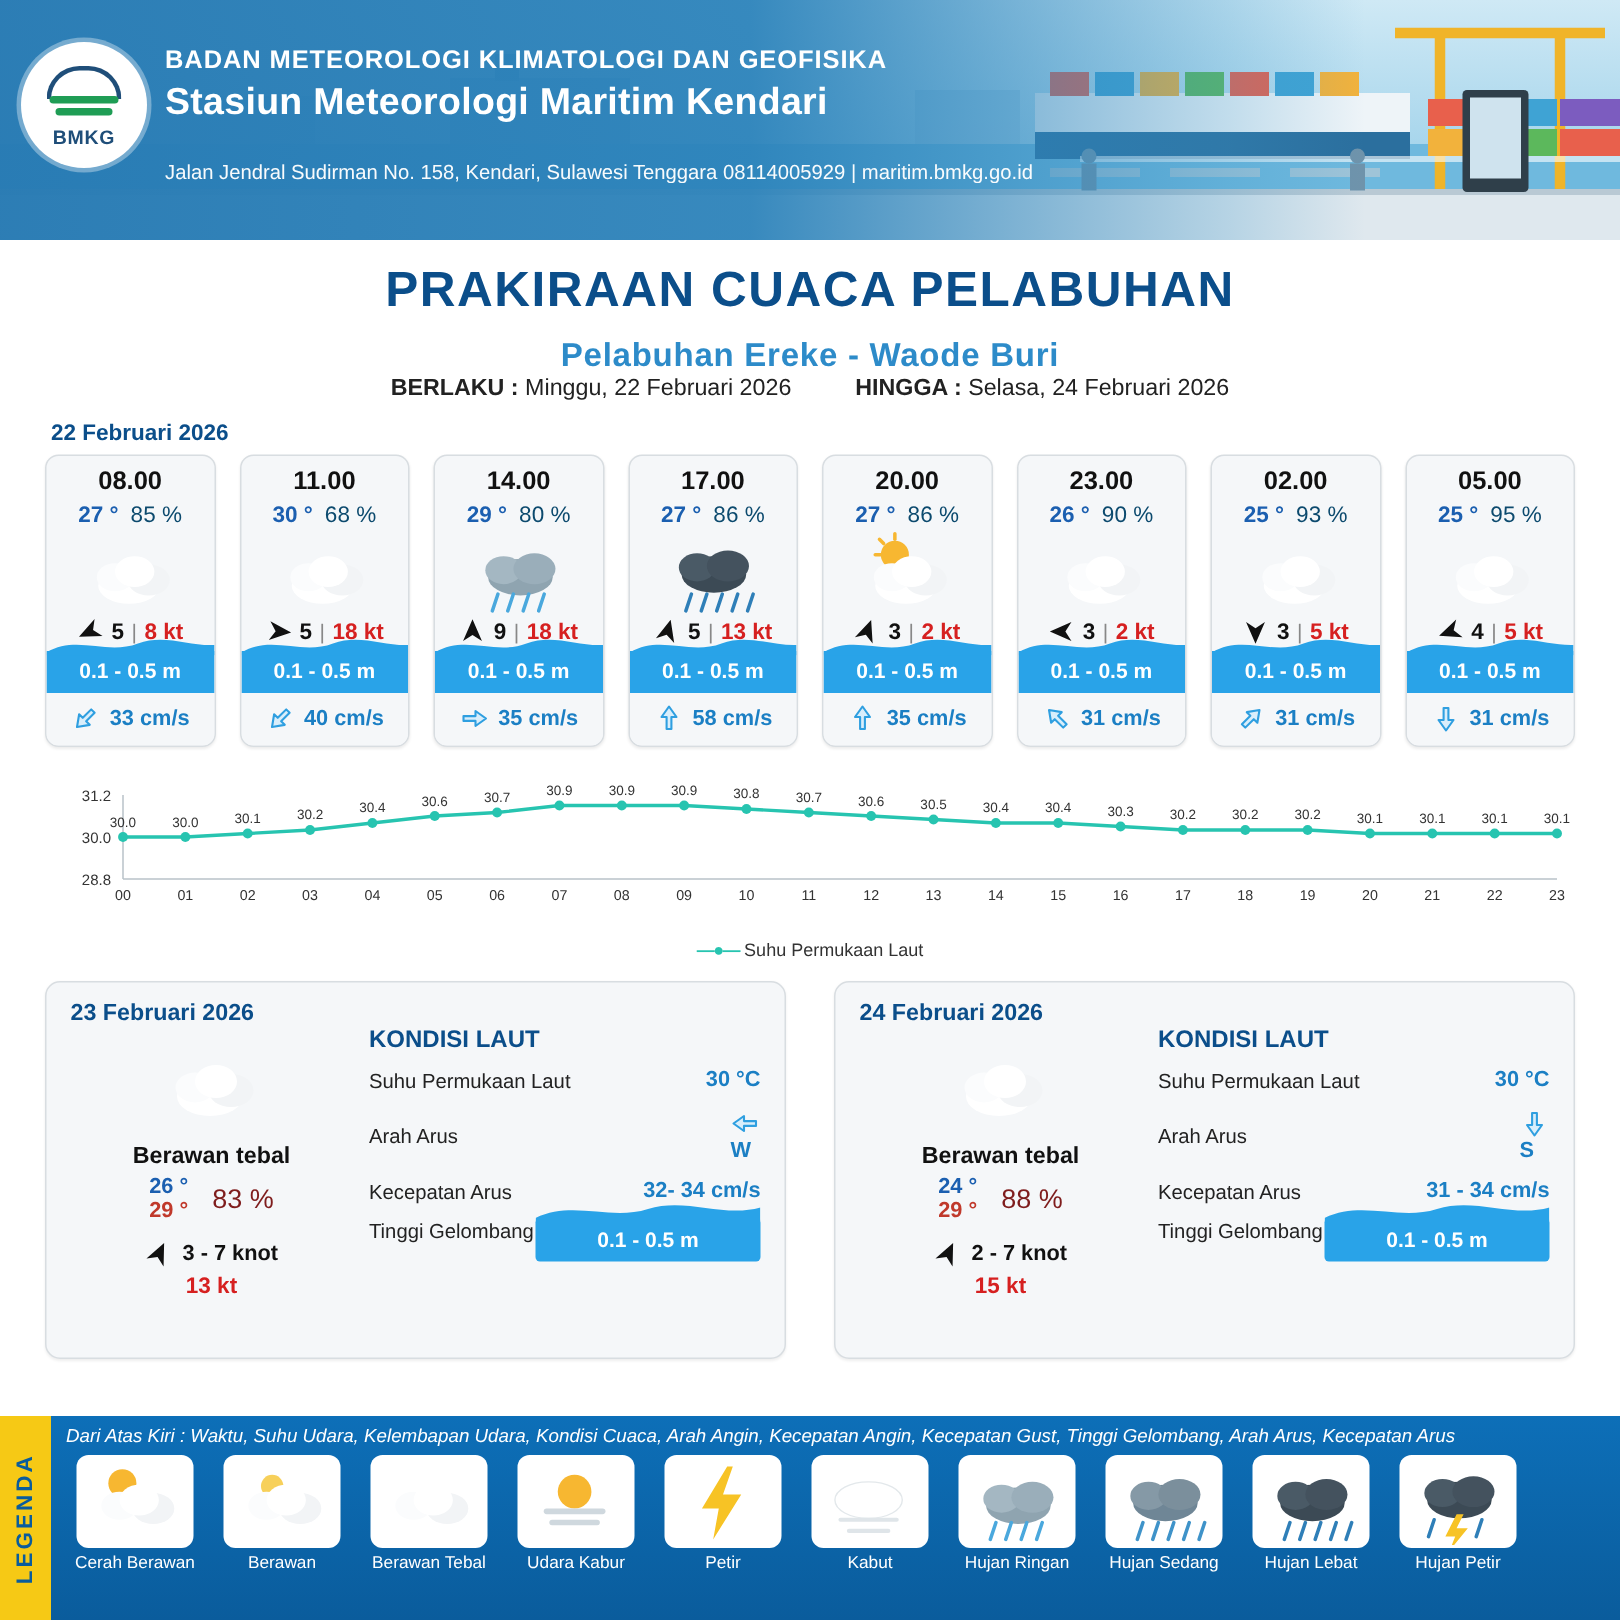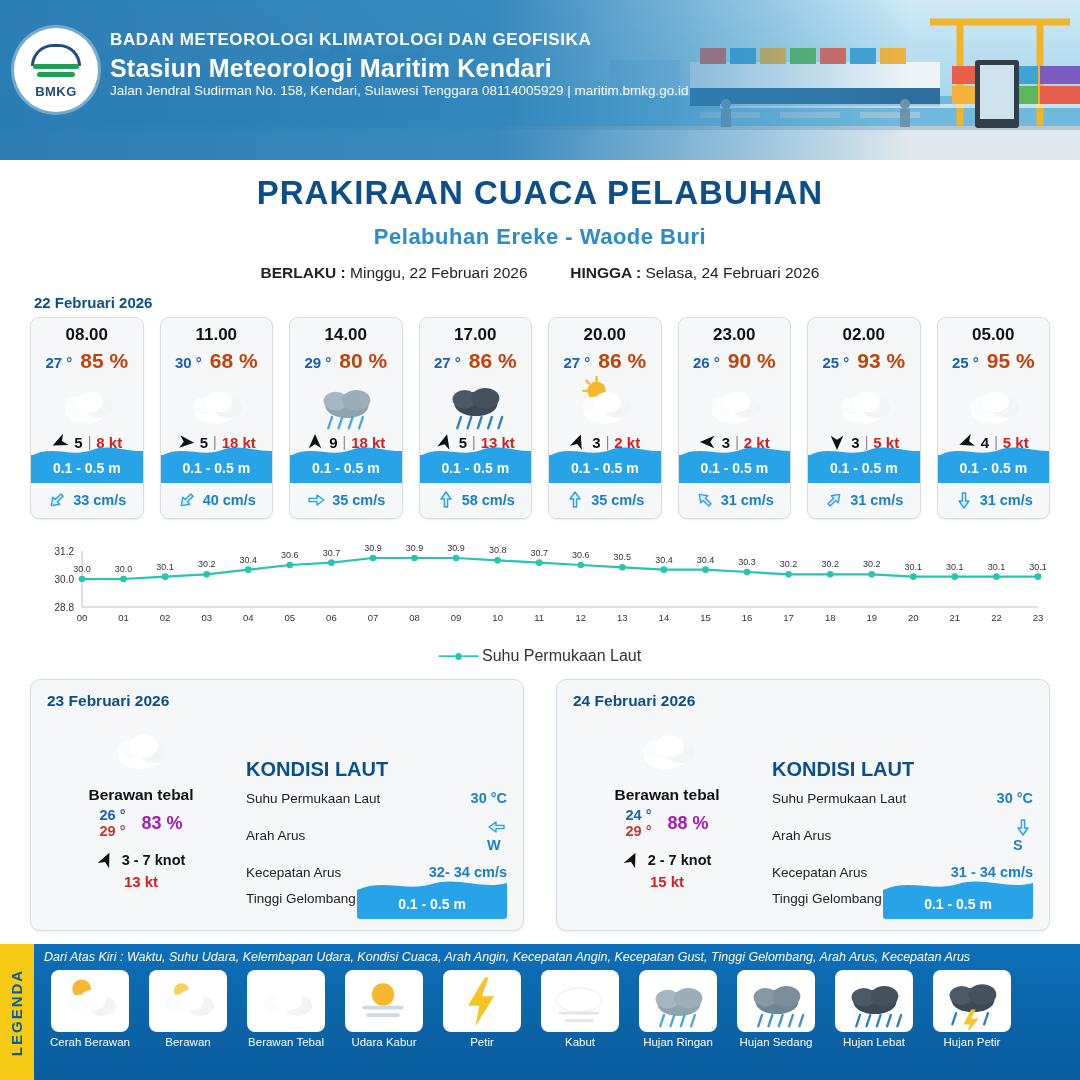--- a/index.html
+++ b/index.html
@@ -37,85 +37,85 @@
   }
   .logo-sym .wave1, .logo-sym .wave2 {
     position:absolute; height:5px; border-radius:3px;
   }
   .logo-sym .wave1 { left:6px; top:22px; width:46px; background:#1f9d55; }
   .logo-sym .wave2 { left:10px; top:30px; width:38px; background:#1f9d55; }
   .logo-txt { font-size:13px; font-weight:bold; color:#1f4e79; letter-spacing:.5px; margin-top:2px;}
   .header-text { position:absolute; left:110px; top:30px; color:#fff; }
   .h-line1 { font-size:17px; font-weight:bold; letter-spacing:.6px; }
   .h-line2 { font-size:25px; font-weight:bold; margin-top:4px; letter-spacing:.2px;}
-  .h-line3 { font-size:13.5px; margin-top:0; opacity:.97; }
+  .h-line3 { font-size:13.5px; margin-top:24px; opacity:.97; }
 
   
   .title-block { text-align:center; margin-top:14px; }
   .t-main { font-size:33px; font-weight:bold; color:#0b4e8a; letter-spacing:1px; }
   .t-sub { font-size:22px; font-weight:bold; color:#2d8bc9; margin-top:12px; letter-spacing:.5px;}
-  .t-valid { margin-top:14px; font-size:15.5px; color:#222; }
+  .t-valid { margin-top:0; font-size:15.5px; color:#222; }
   .t-valid .lbl { font-weight:bold; }
   .t-valid .gap { display:inline-block; width:34px; }
 
   
   .date-label { margin:12px 0 6px 34px; font-size:15px; font-weight:bold; color:#0b4e8a; }
 
   
   .cards { display:flex; gap:16px; padding:0 30px;align-items:flex-end; }
   .card {
     width:120px; background:#f5f7f9; border:1px solid #d8dde1; border-radius:9px;
     overflow:hidden; display:flex; flex-direction:column; align-items:center;
     box-shadow:0 1px 2px rgba(0,0,0,.08);
   }
   .c-time { font-size:17px; font-weight:bold; color:#111; margin-top:7px; }
   .c-row { display:flex; align-items:baseline; justify-content:center; gap:8px; margin-top:4px; width:100%;}
   .c-temp { font-size:15px; font-weight:bold; color:#1b5fb0; }
-  .c-hum { font-size:21px; font-weight:bold; color:#c2410c; }
+  .c-hum { font-size:15px; font-weight:normal; color:#0c4a6e; }
   .c-icon { height:56px; display:flex; align-items:center; justify-content:center; margin-top:2px;}
   .c-wind { display:flex; align-items:center; justify-content:center; gap:5px; margin:2px 0 4px; font-size:14px;}
   .c-wind .num { font-weight:bold; color:#111; font-size:15px;}
   .c-wind .sep { color:#888; }
   .c-wind .gust { font-weight:bold; color:#d62020; font-size:15px;}
   .c-wave {
     width:100%; background:#29a3e8; color:#fff; font-size:14px; font-weight:bold;
     padding:5px 0 7px; text-align:center; position:relative;
   }
   .wave-top {
     position:absolute; top:-11px; left:0; width:100%; height:14px; overflow:hidden;
   }
   .c-curr { width:100%; display:flex; align-items:center; justify-content:center; gap:6px; padding:7px 0 8px; background:#f5f7f9;}
   .c-curr .val { font-size:14.5px; font-weight:bold; color:#1b7fc4; }
 
   .arrow-svg { display:block; }
 
   
   .chart-wrap { margin:14px 30px 0; position:relative; height:110px; }
-  .chart-legend { text-align:center; font-size:16px; color:#333; margin-top:4px; }
+  .chart-legend { text-align:center; font-size:12px; color:#333; margin-top:4px; }
   .chart-legend .dash { color:#27c4b0; font-weight:bold; letter-spacing:-1px;}
 
   
   .days { display:flex; gap:32px; padding:14px 30px 0; }
   .day {
     flex:1; background:#f5f7f9; border:1px solid #d8dde1; border-radius:10px;
     padding:12px 16px 14px; position:relative; height:252px;
     box-shadow:0 1px 2px rgba(0,0,0,.07);
   }
   .d-date { font-size:15.5px; font-weight:bold; color:#0b4e8a; }
   .d-left { position:absolute; left:20px; top:36px; width:180px; text-align:center;}
   .d-cond { font-size:15.5px; font-weight:bold; color:#111; margin-top:4px; }
   .d-temps { margin-top:3px; display:flex; align-items:center; justify-content:center; gap:16px;}
   .d-tcol { text-align:left; }
   .d-t1 { font-size:14.5px; font-weight:bold; color:#1b5fb0; }
   .d-t2 { font-size:14.5px; font-weight:bold; color:#c0392b; }
-  .d-hum { font-size:18px; font-weight:bold; color:#a21caf; }
+  .d-hum { font-size:18px; font-weight:normal; color:#7f1d1d; }
   .d-wind { margin-top:12px; display:flex; align-items:center; justify-content:center; gap:7px; font-size:14.5px; font-weight:bold; color:#111;}
   .d-gust { margin-top:4px; font-size:15px; font-weight:bold; color:#d62020; text-align:center;}
   .d-right { position:absolute; left:215px; top:30px; right:16px; }
-  .d-title { font-size:20px; font-weight:bold; color:#0b4e8a; margin-bottom:9px;margin-top:48px;}
+  .d-title { font-size:16px; font-weight:bold; color:#0b4e8a; margin-bottom:9px;}
   .d-item { display:flex; justify-content:space-between; align-items:center; margin-bottom:11px; font-size:13.5px; color:#222;}
   .d-item .v { font-size:14.5px; font-weight:bold; color:#1b7fc4; }
   .d-wavebox {
     position:absolute; right:0; bottom:-2px; width:150px; background:#29a3e8; color:#fff;
     font-size:14px; font-weight:bold; text-align:center; padding:6px 0 7px; border-radius:3px;
   }
   .d-wavebox .wtop { position:absolute; top:-12px; left:0; width:100%; height:14px; overflow:hidden;}
 
   
   .legend-bar {

